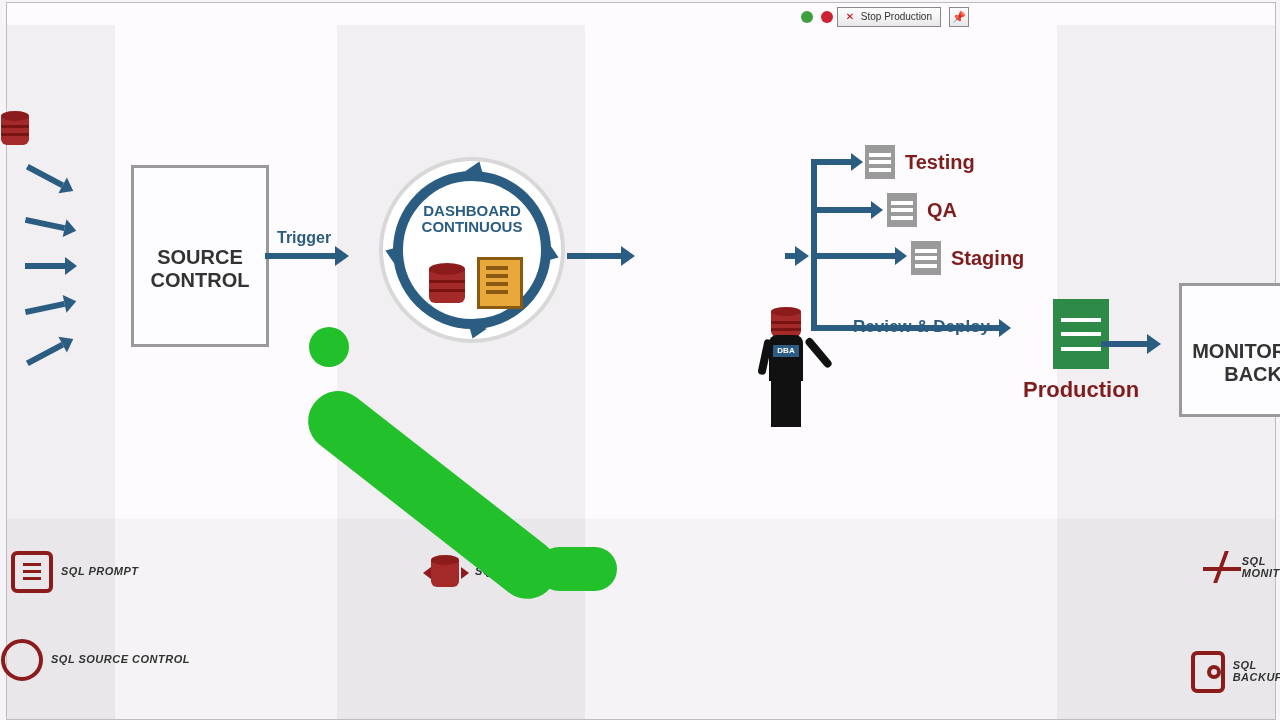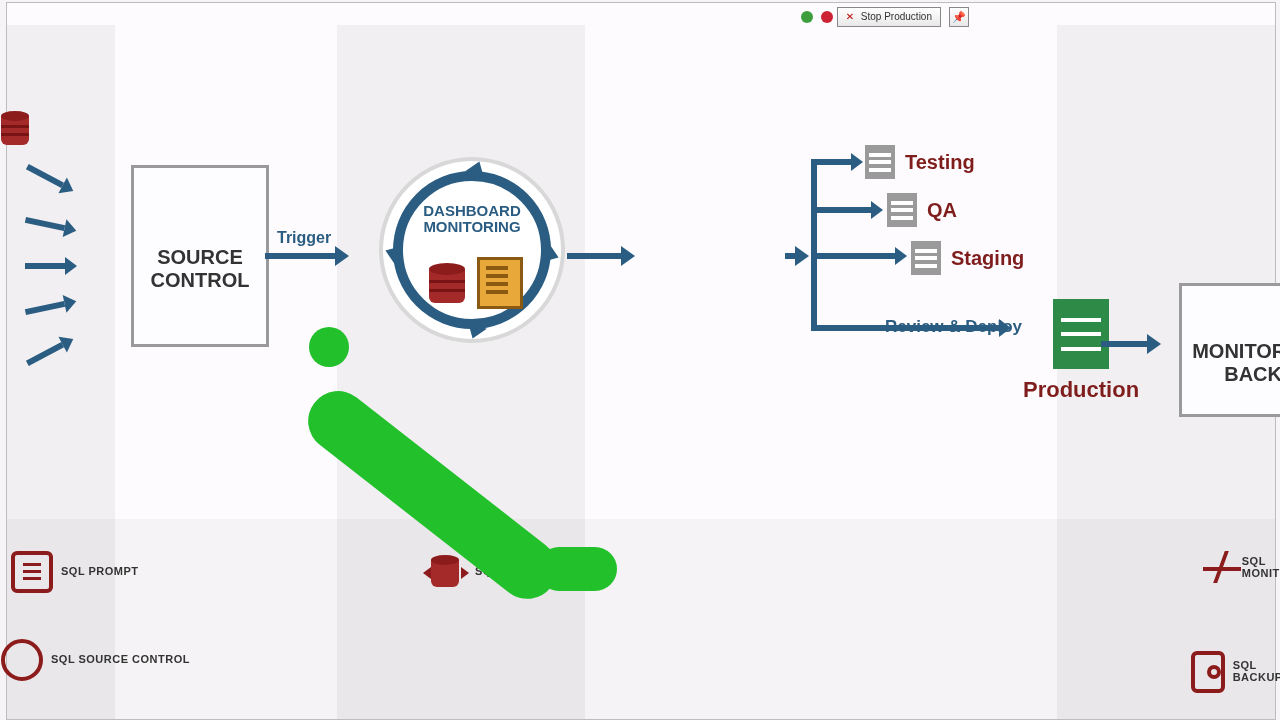--- a/index.html
+++ b/index.html
@@ -67,21 +67,21 @@
   .person .hat{position:absolute;left:12px;top:0;width:30px;height:30px;}
   .person .hat .db{position:absolute;inset:0;}
   .person .torso{position:absolute;left:10px;top:28px;width:34px;height:46px;background:#111;border-radius:8px 8px 0 0;}
   .person .arm{position:absolute;top:32px;width:8px;height:36px;background:#111;border-radius:4px;}
   .person .arm.l{left:2px;transform:rotate(12deg);}
   .person .arm.r{left:44px;transform:rotate(-40deg);transform-origin:top;}
   .person .legs{position:absolute;left:12px;top:72px;width:30px;height:48px;background:#111;}
   .person .tag{position:absolute;left:14px;top:38px;width:26px;height:12px;background:#2d5d82;color:#fff;font-size:8px;text-align:center;line-height:12px;font-weight:700;}
 
   
-  .strip{position:absolute;left:0;right:0;top:516px;bottom:0;background:rgba(0,0,0,0.03);}
+  .strip{position:absolute;left:0;right:0;top:516px;bottom:0;background:rgba(0,0,0,0.03);font-style:italic;}
   .tool{position:absolute;display:flex;align-items:center;color:#333;font-weight:800;font-size:11px;letter-spacing:0.5px;}
   .tool .ico{width:42px;height:42px;margin-right:8px;position:relative;}
   .tool .txt{line-height:1.05;}
   .ico .db{position:absolute;left:6px;top:4px;width:28px;height:32px;}
   .ico.ring::before{content:"";position:absolute;inset:0;border:4px solid #8c1c1c;border-radius:50%;}
   .ico.arrows::before,.ico.arrows::after{content:"";position:absolute;width:0;height:0;border-top:6px solid transparent;border-bottom:6px solid transparent;}
   .ico.arrows::before{left:-2px;top:16px;border-right:8px solid #8c1c1c;}
   .ico.arrows::after{right:-2px;top:16px;border-left:8px solid #8c1c1c;}
   .ico.prompt{border:4px solid #8c1c1c;border-radius:6px;box-sizing:border-box;}
   .ico.prompt::before{content:"";position:absolute;left:8px;top:8px;width:18px;height:3px;background:#8c1c1c;box-shadow:0 7px 0 #8c1c1c,0 14px 0 #8c1c1c;}
@@ -154,21 +154,21 @@
 
   <div class="ci-wrap">
     <div class="ci-ring"></div>
     <div class="ci-inner"></div>
     <div class="tri t1"></div>
     <div class="tri t2"></div>
     <div class="tri t3"></div>
     <div class="tri t4"></div>
     <div class="ci-txt">
       <div>DASHBOARD</div>
-      <div>MONITORING</div>
+      <div>CONTINUOUS</div>
     </div>
     <div class="ci-db">
         <div class="db">
           <div class="body"></div>
           <div class="cap"></div>
           <div class="band" style="top:42%"></div>
           <div class="band" style="top:66%"></div>
         </div>
       </div>
     <div class="ci-file"></div>
@@ -178,21 +178,21 @@
 
 
   <div class="arrow" style="left:778px;top:250px;width:10px;background:#2b5d82;"></div>
 
   <div class="branch-shaft" style="left:804px;top:156px;height:172px;"></div>
 
   <div class="branch-h" style="left:804px;top:156px;width:40px;"></div>
   <div class="branch-h" style="left:804px;top:204px;width:60px;"></div>
   <div class="branch-h" style="left:804px;top:250px;width:84px;"></div>
   <div class="branch-h" style="left:804px;top:322px;width:188px;"></div>
-  <div class="rd-lbl" style="left:846px;top:314px;margin-left:32px;">Review &amp; Deploy</div>
+  <div class="rd-lbl" style="left:846px;top:314px;">Review &amp; Deploy</div>
 
   <div class="env" style="left:858px;top:142px;">
     <div class="svr gray">
         <div class="line"></div>
         <div class="line"></div>
         <div class="line"></div>
       </div>
     <div class="lbl">Testing</div>
   </div>
   <div class="env" style="left:880px;top:190px;">
@@ -219,20 +219,35 @@
       </div>
     <div class="lbl">Production</div>
   </div>
 
   <div class="arrow" style="left:1094px;top:338px;width:46px;"></div>
 
   <div class="box mb">
     <span>MONITORING &amp; BACKUP</span>
   </div>
 
+  <div class="person">
+    <div class="hat">
+        <div class="db">
+          <div class="body"></div>
+          <div class="cap"></div>
+          <div class="band" style="top:45%"></div>
+          <div class="band" style="top:70%"></div>
+        </div>
+      </div>
+    <div class="torso"></div>
+    <div class="arm l"></div>
+      <div class="arm r"></div>
+    <div class="legs"></div>
+    <div class="tag">DBA</div>
+  </div>
 
   <div class="strip">
     <div class="tool" style="left:4px;top:32px;">
       <div class="ico prompt"></div>
       <div class="txt">SQL PROMPT</div>
     </div>
     <div class="tool" style="left:-6px;top:120px;">
       <div class="ico ring"></div>
       <div class="txt">SQL SOURCE CONTROL</div>
     </div>

